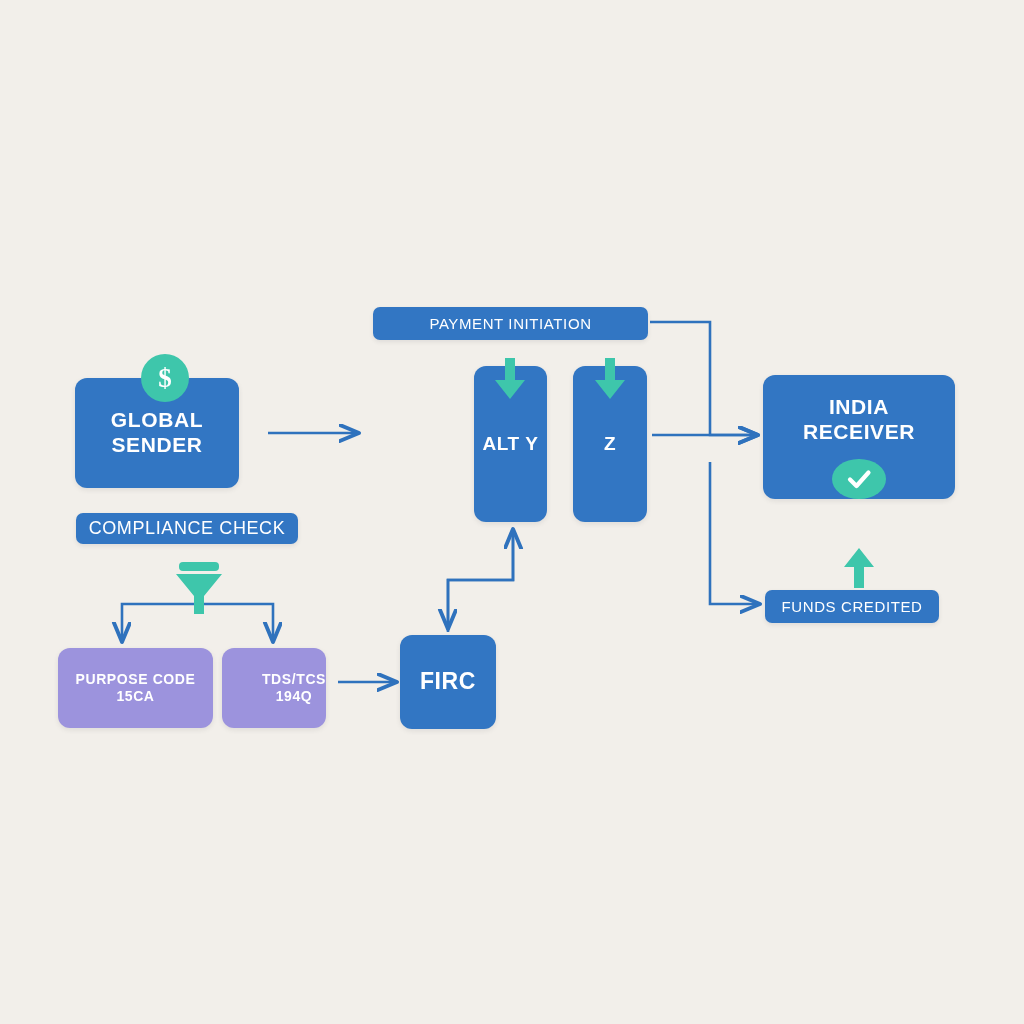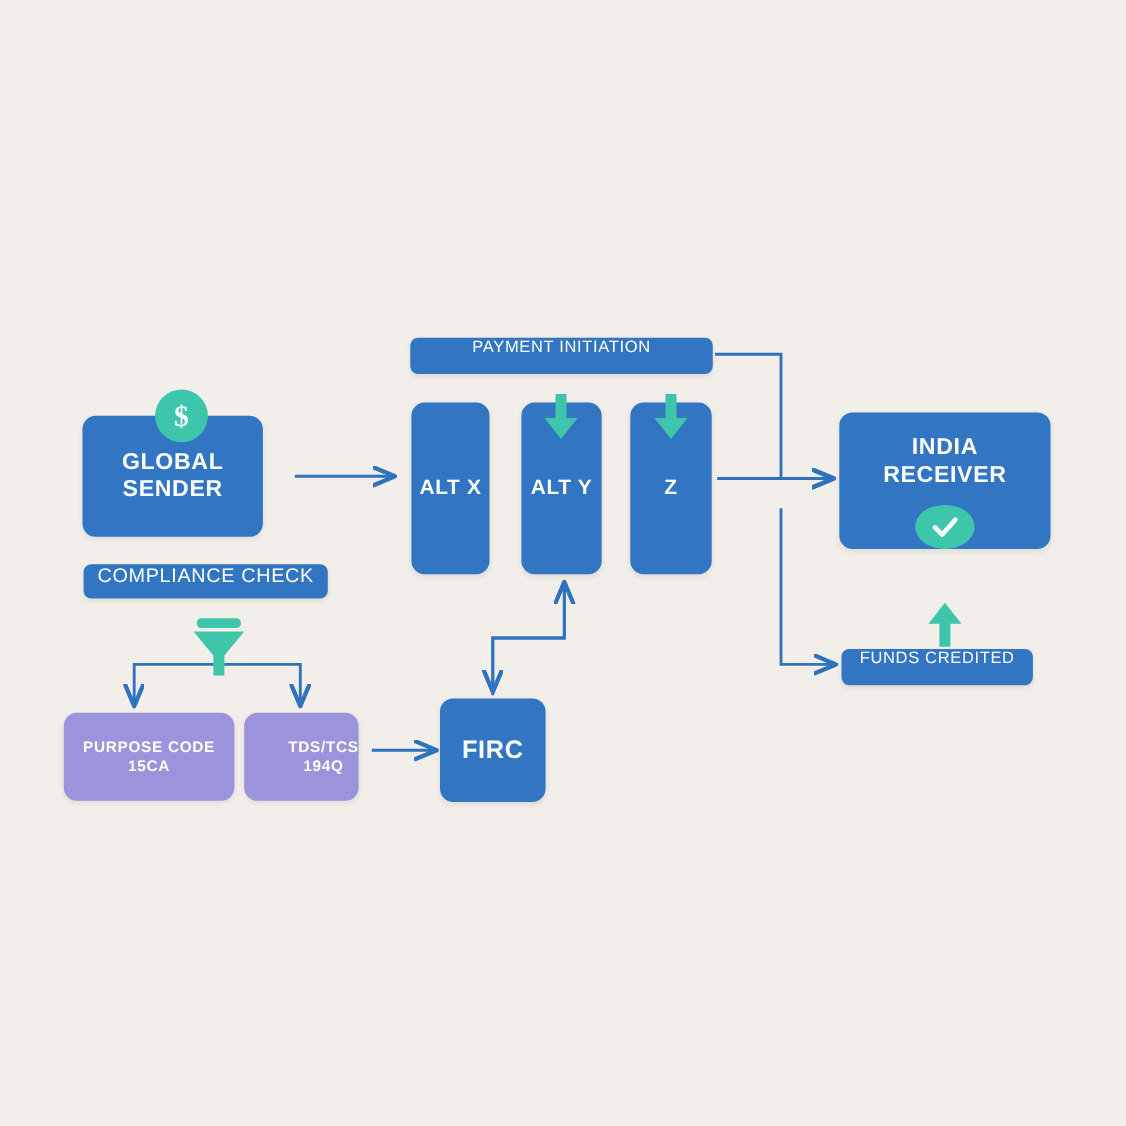--- a/index.html
+++ b/index.html
@@ -47,21 +47,21 @@
     background: #9c93dd;
     border-radius: 12px;
     box-shadow: 0 2px 5px rgba(60,60,70,0.10);
   }
   .pill {
     background: #3276c3;
     border-radius: 7px;
     box-shadow: 0 2px 4px rgba(60,60,70,0.10);
     display: flex;
     align-items: center;
-    justify-content: flex-start;
+    justify-content: center;
   }
   
   #global-sender {
     left: 75px; top: 378px;
     width: 164px; height: 110px;
     font-size: 21px;
     font-weight: bold;
   }
   #compliance-check {
     left: 76px; top: 513px;
@@ -230,23 +230,20 @@
   </div>
 
   <div class="node box-blue" id="firc">
     <span>FIRC</span>
   </div>
 
   <div class="node pill" id="payment-initiation">
     <span>PAYMENT INITIATION</span>
   </div>
 
-  <div class="node box-blue" id="alt-x">
-    <span>ALT X</span>
-  </div>
 
   <div class="node box-blue" id="alt-y">
     <span>ALT Y</span>
   </div>
 
   <div class="node box-blue" id="col-z">
     <span>Z</span>
   </div>
 
   <svg class="green-arrow-down" id="green-arrow-alty" viewBox="0 0 32 44">

